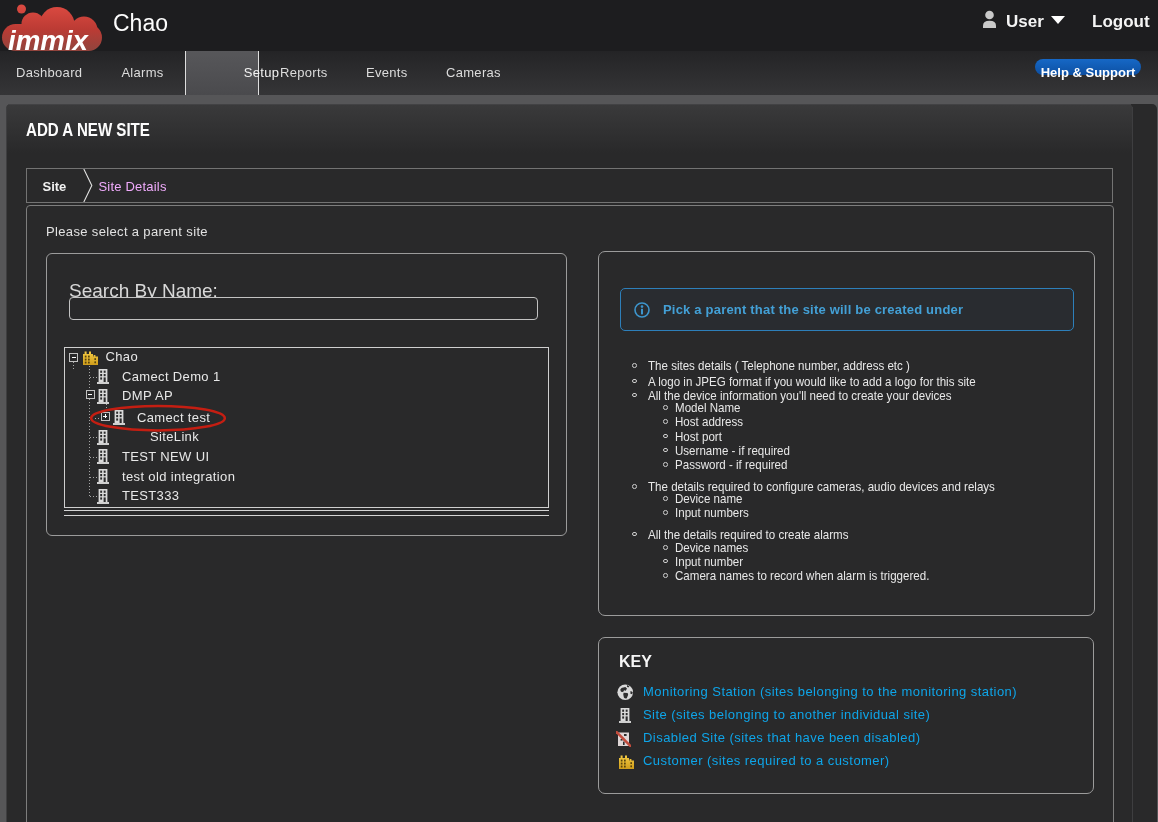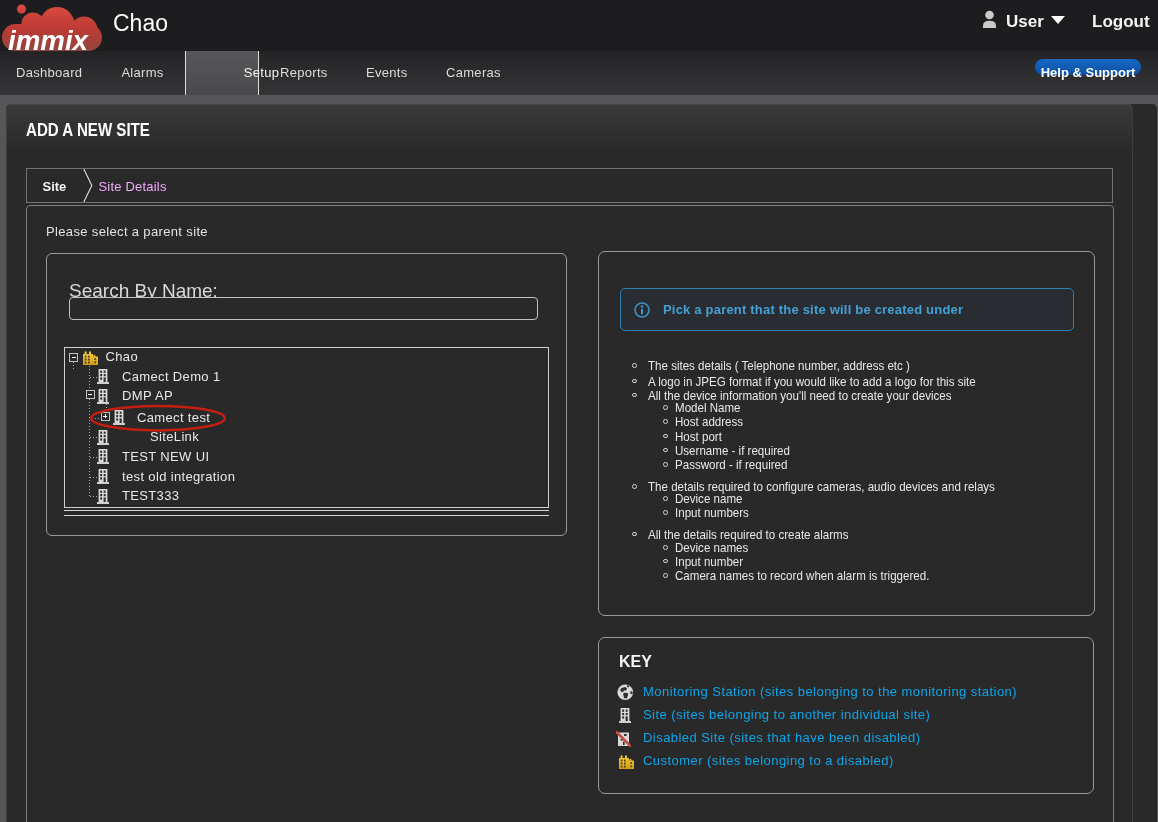--- a/index.html
+++ b/index.html
@@ -260,15 +260,15 @@
         <use href="#bldg"></use>
       </svg>
     <div class="keyrow" style="top:603px;">Site (sites belonging to another individual site)</div>
     <svg class="keyicon" style="left:610px;top:626.5px;" width="15" height="16" viewBox="0 0 15 16">
         <use href="#disb"></use>
       </svg>
     <div class="keyrow" style="top:626px;">Disabled Site (sites that have been disabled)</div>
     <svg class="keyicon" style="left:611.5px;top:650px;" width="17" height="15" viewBox="0 0 17 15">
         <use href="#cust"></use>
       </svg>
-    <div class="keyrow" style="top:649px;">Customer (sites belonging to a disabled)</div>
+    <div class="keyrow" style="top:649px;">Customer (sites required to a customer)</div>
   </div>
 </div>
 
 </body></html>

